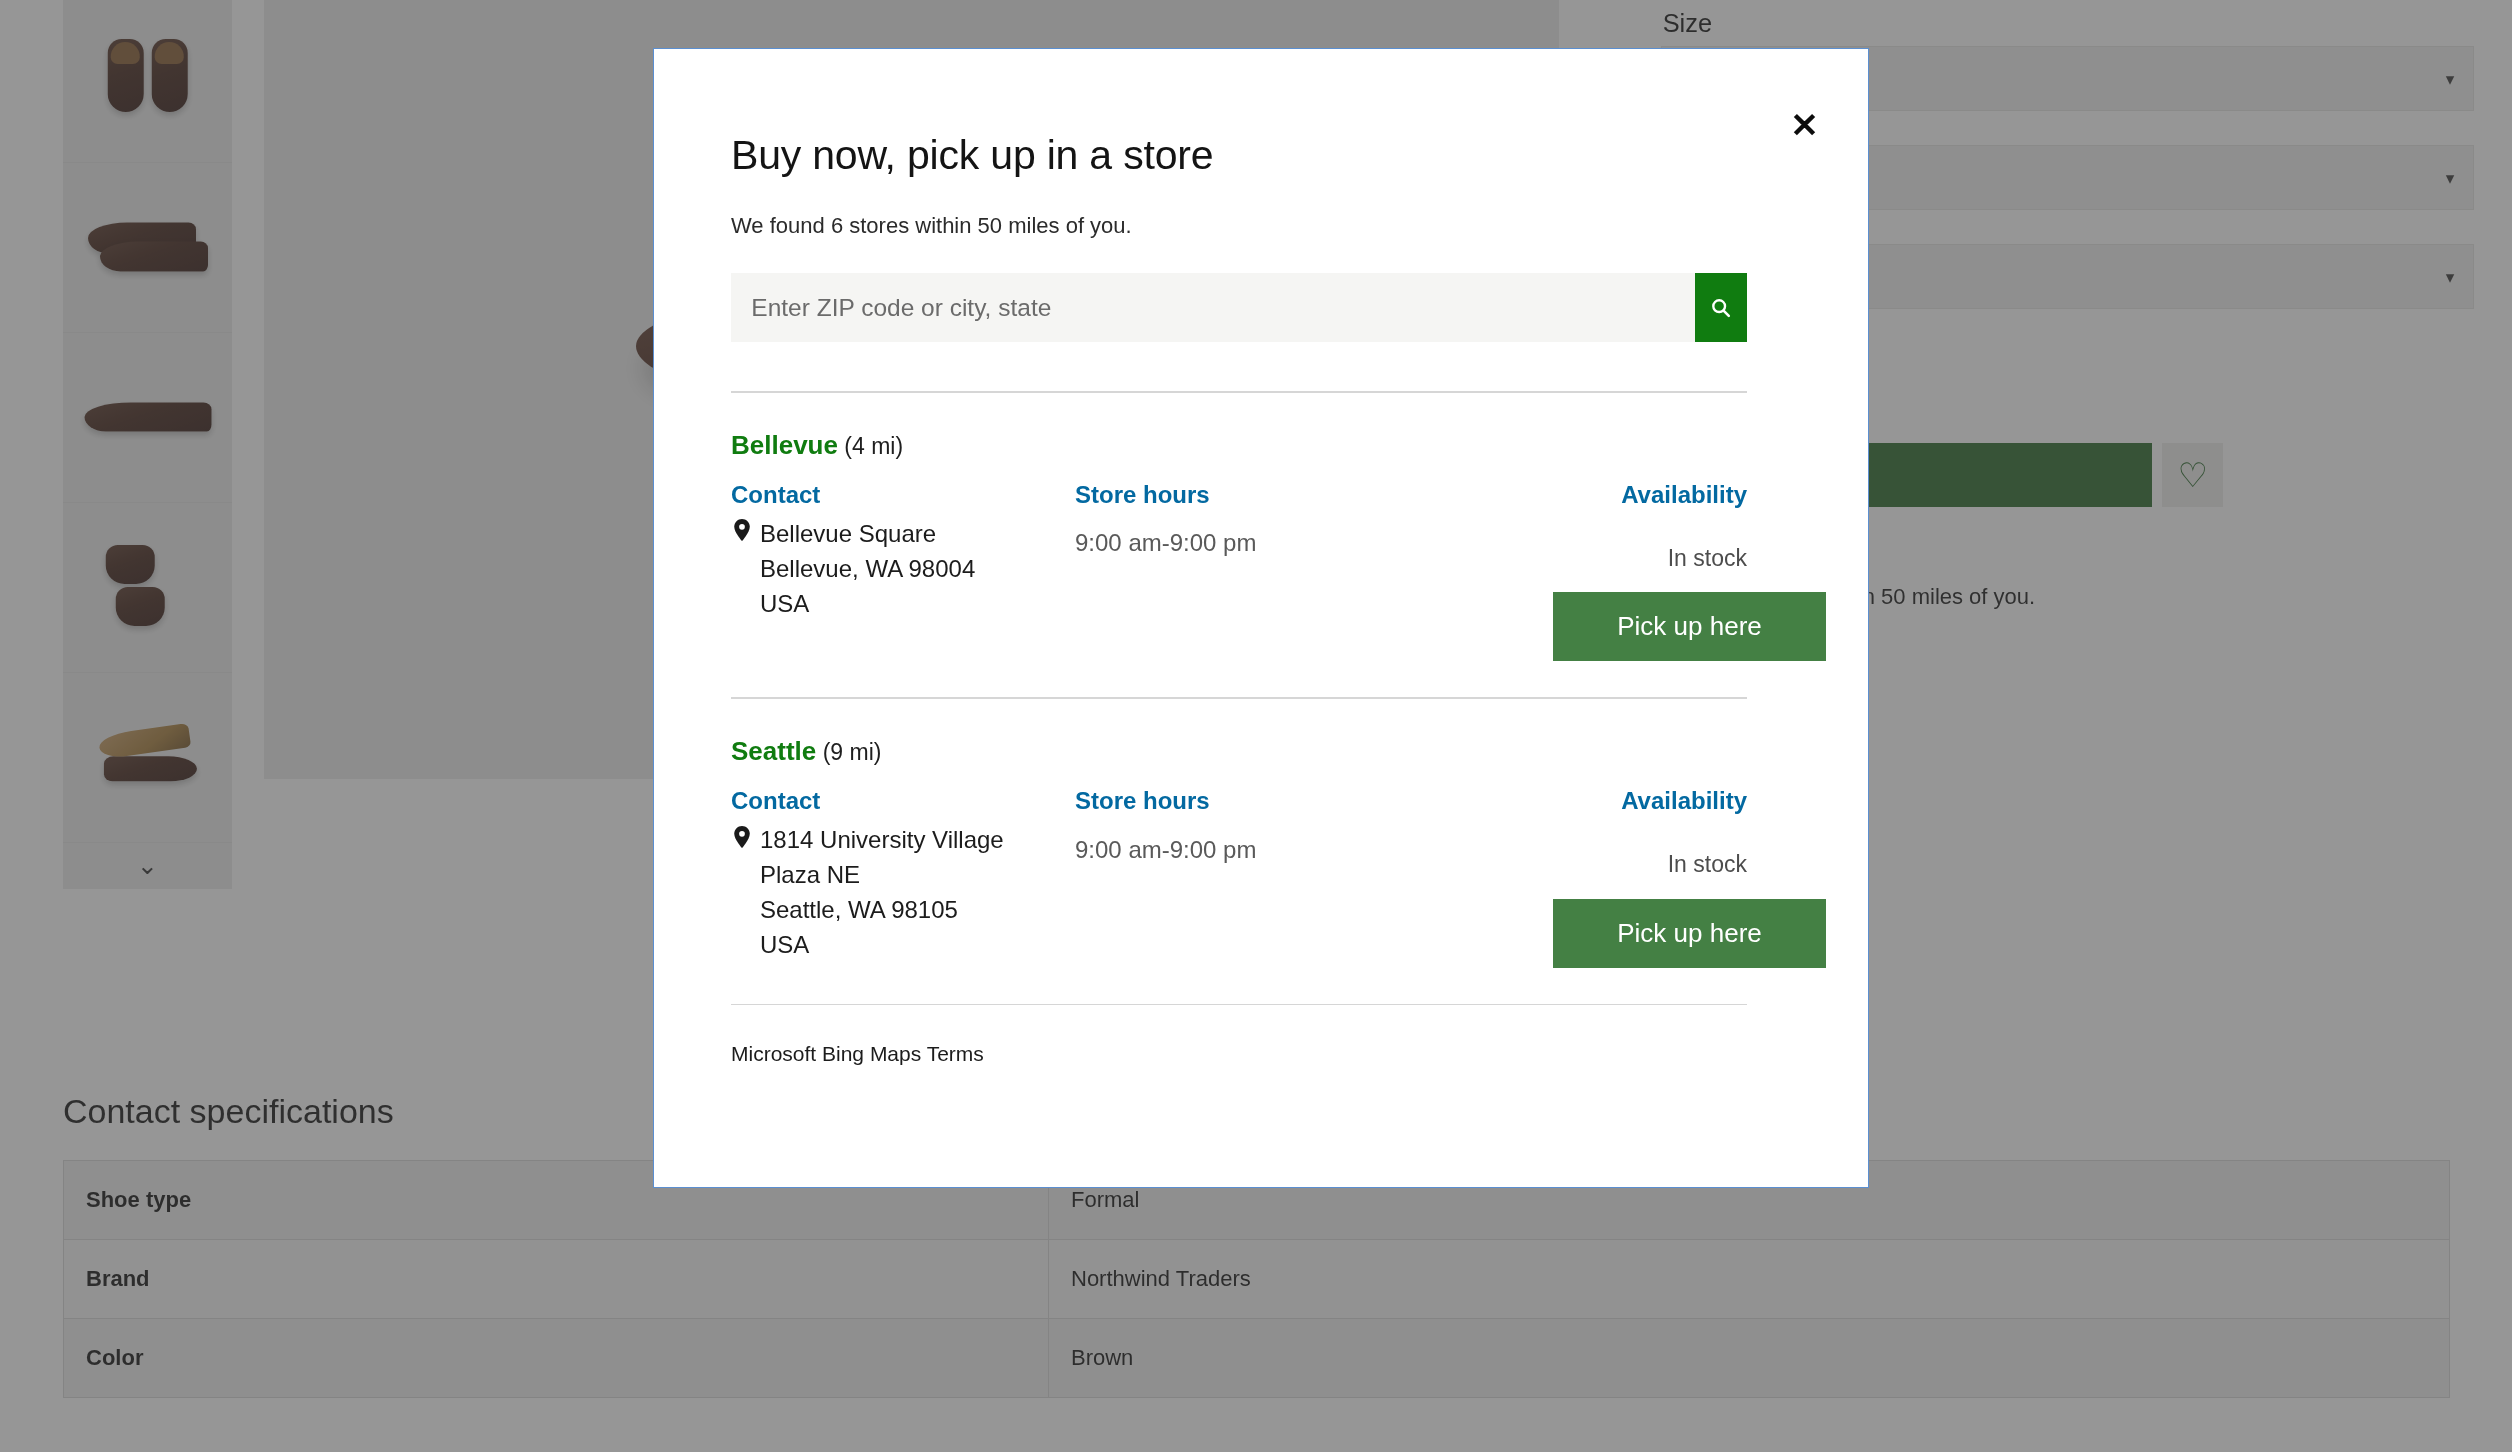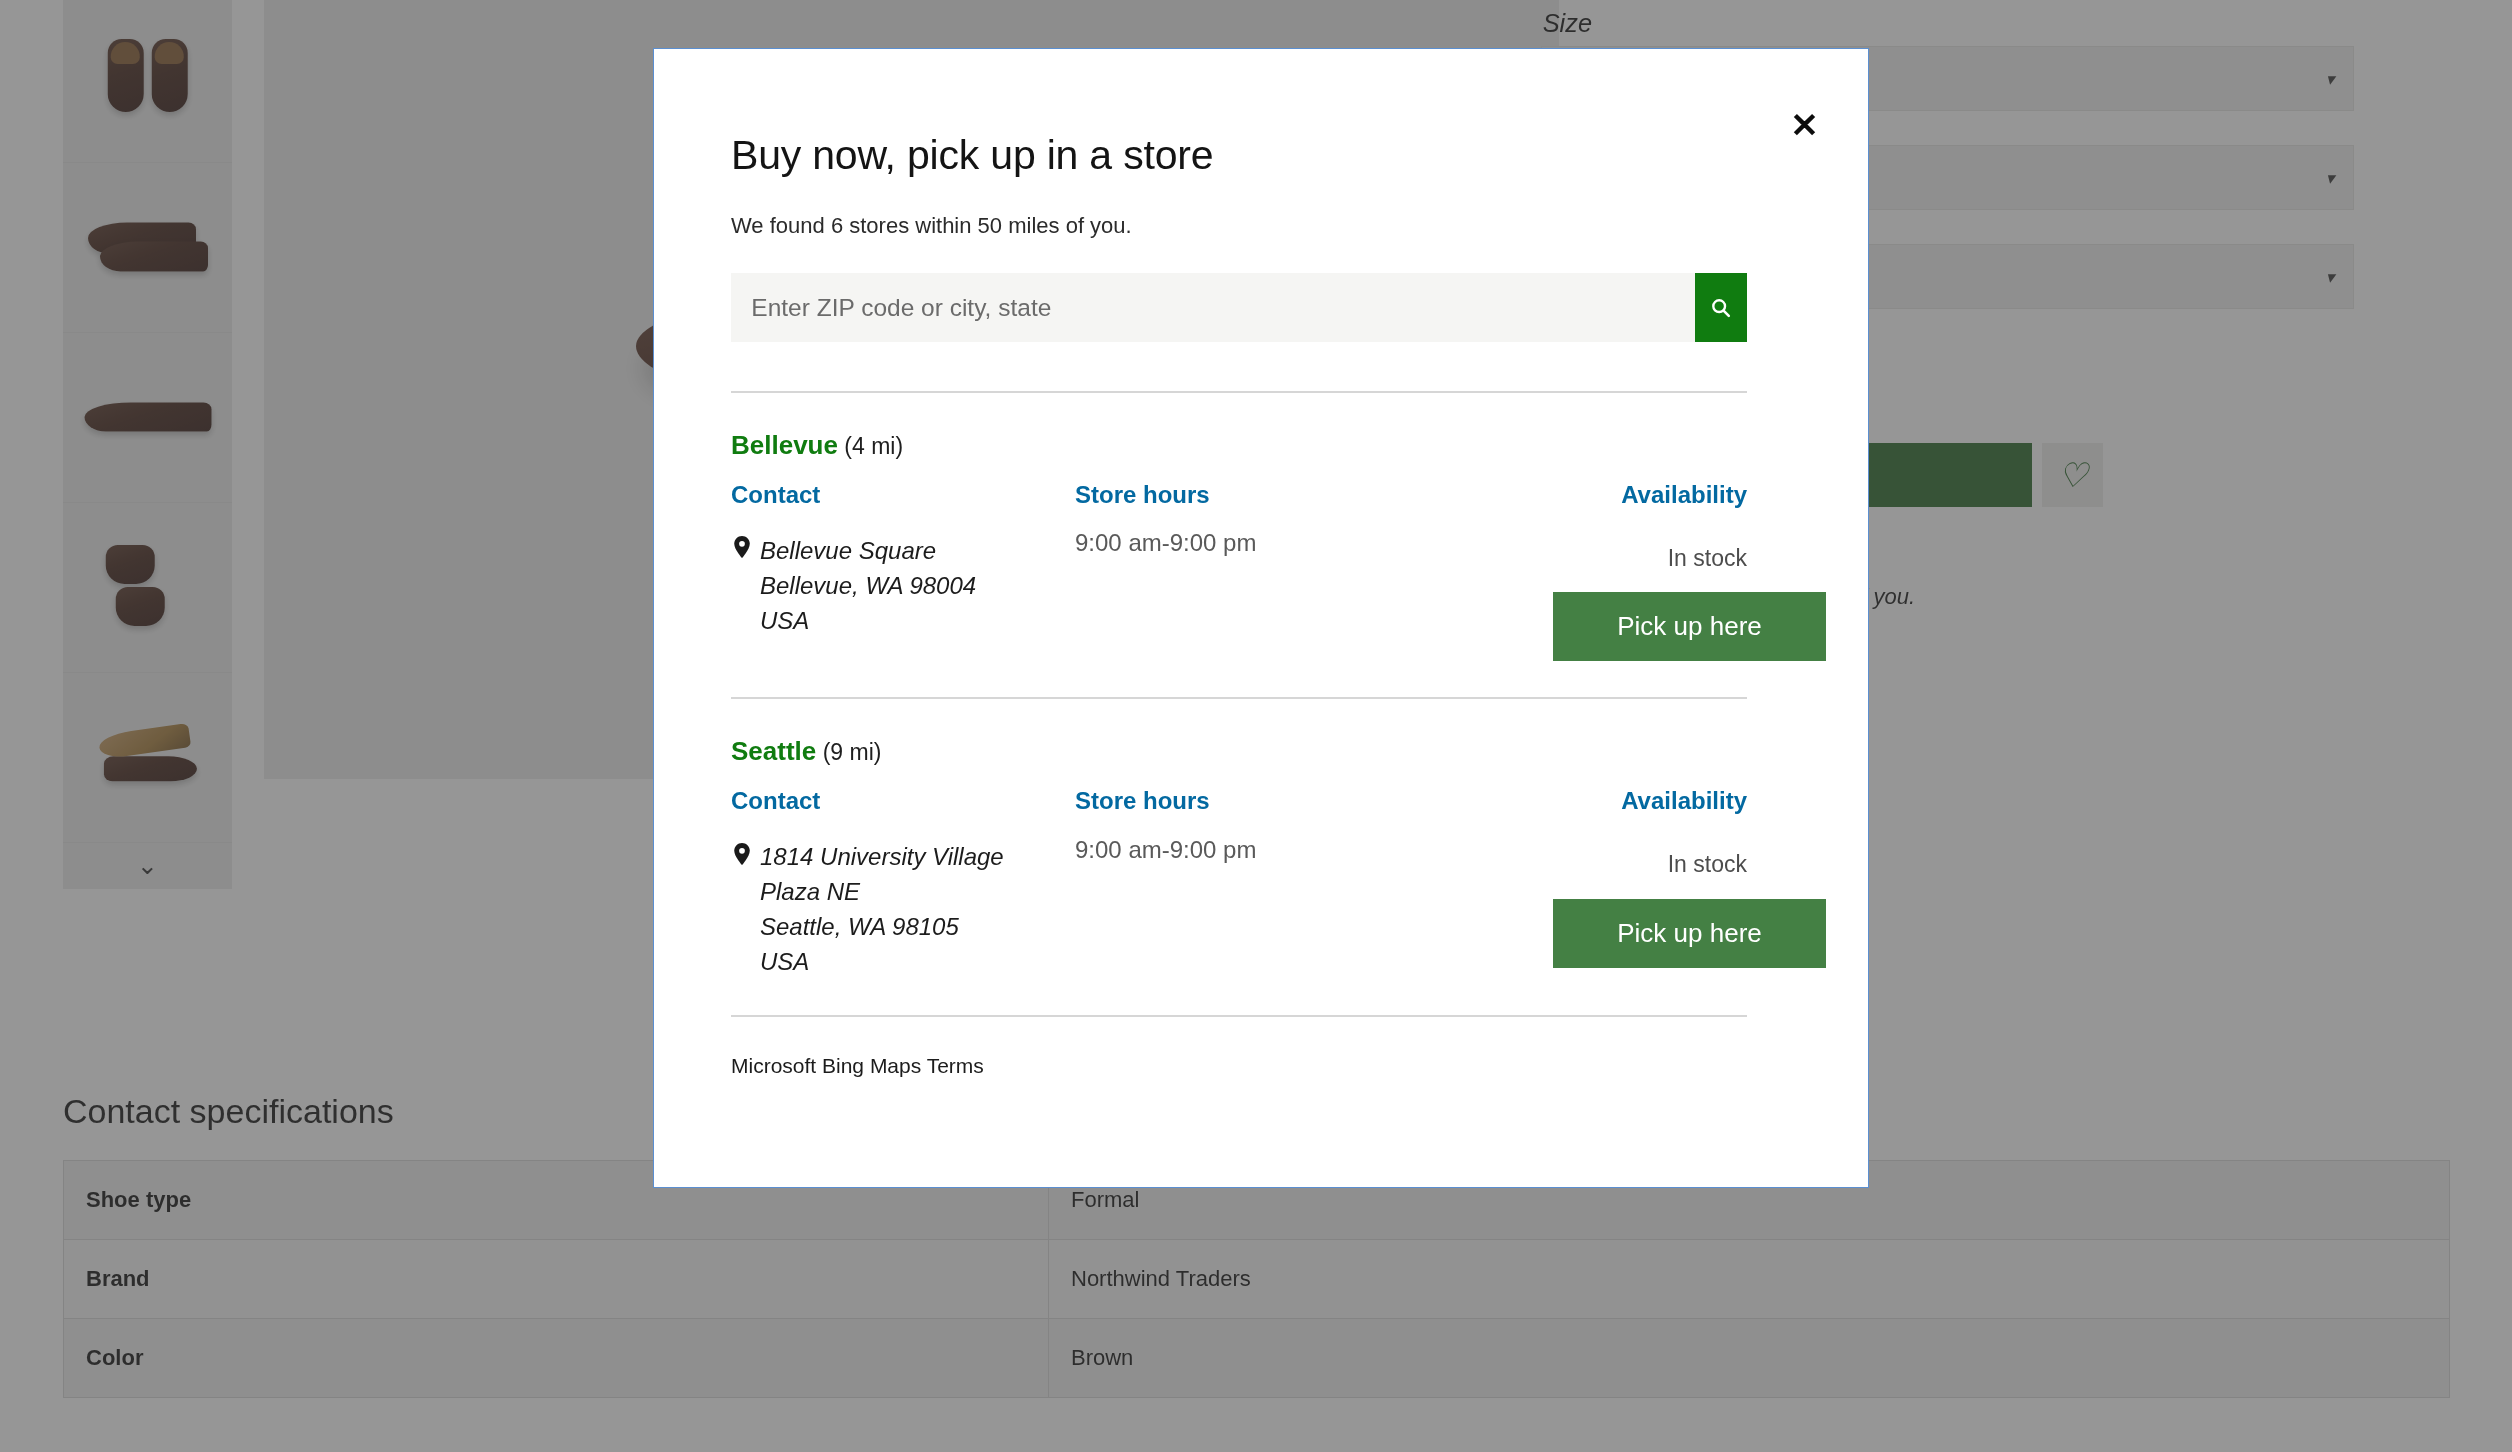--- a/index.html
+++ b/index.html
@@ -115,21 +115,21 @@
     transform: rotate(8deg);
   }
   .hero-shoe::after {
     content: ""; position: absolute; right: 135px; top: 8.5px;
     width: 4.2px; height: 86px;
     background: rgba(20,10,8,.45); border-radius: 2.5px;
     transform: rotate(8deg);
   }
 
   
-  .buybox { position: absolute; left: 1541px; top: 8.5px; width: 813px; font-style: italic; }
+  .buybox { position: absolute; left: 1661px; top: 8.5px; width: 813px; }
   .bb-label {
     font-size: 25.4px; color: #171717; margin: 0 0 8.5px 1.7px;
   }
   .bb-select {
     height: 63px; background: #f0f0ef; border: 0.8px solid #e4e4e2;
     margin-bottom: 34px; position: relative;
   }
   .bb-select .caret {
     position: absolute; right: 18.6px; top: 50%; transform: translateY(-50%);
     font-size: 17px; color: #3b3b3b;
@@ -231,21 +231,21 @@
   .store-name .dist { color: #1f1f1f; font-weight: 400; font-size: 23px; }
 
   .store-grid {
     display: grid;
     grid-template-columns: 344px 478px 194px;
     margin-top: 20.3px;
   }
   .col-head { font-size: 24px; font-weight: bold; color: #0369a1; }
   .col-head.right { text-align: right; }
 
-  .addr-cell { display: flex; margin-top: 24px; font-style: italic; }
+  .addr-cell { display: flex; margin-top: 7px; }
   .pin-icon { width: 29px; flex: 0 0 29px; padding-top: 3.4px; }
   .addr-text { font-size: 24px; line-height: 1.46; color: #1c1c1c; }
   .hours-cell { font-size: 24px; color: #5a5a5a; margin-top: 20.3px; }
   .avail-cell { margin-top: 36px; text-align: right; }
   .avail-status { font-size: 23px; color: #4d4d4d; }
   .pickup-btn {
     margin-top: 20.3px;
     width: 273px; height: 69px;
     background: #448044; border: none;
     color: #ffffff; font-size: 26px;

